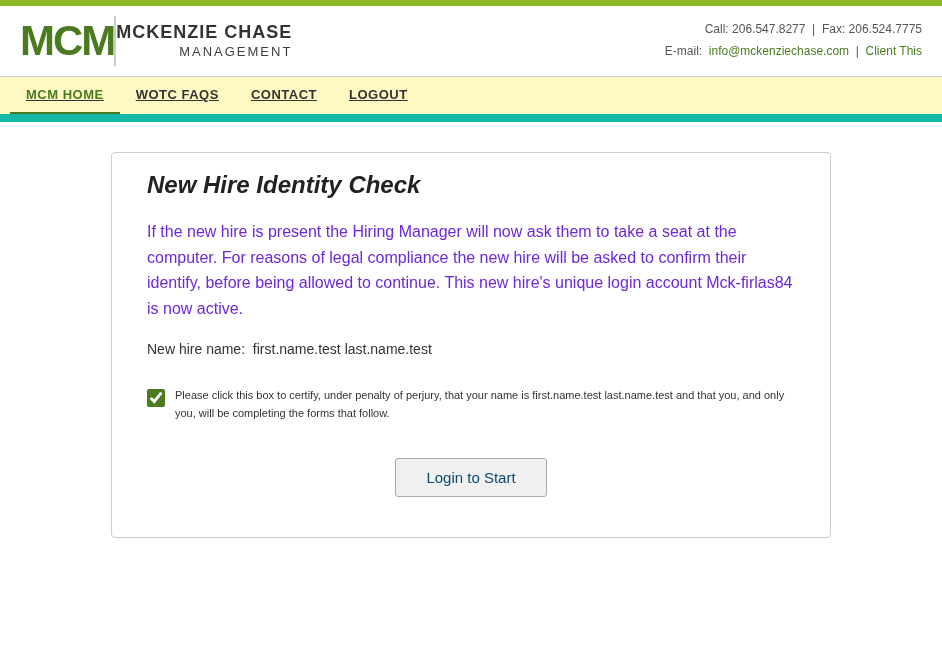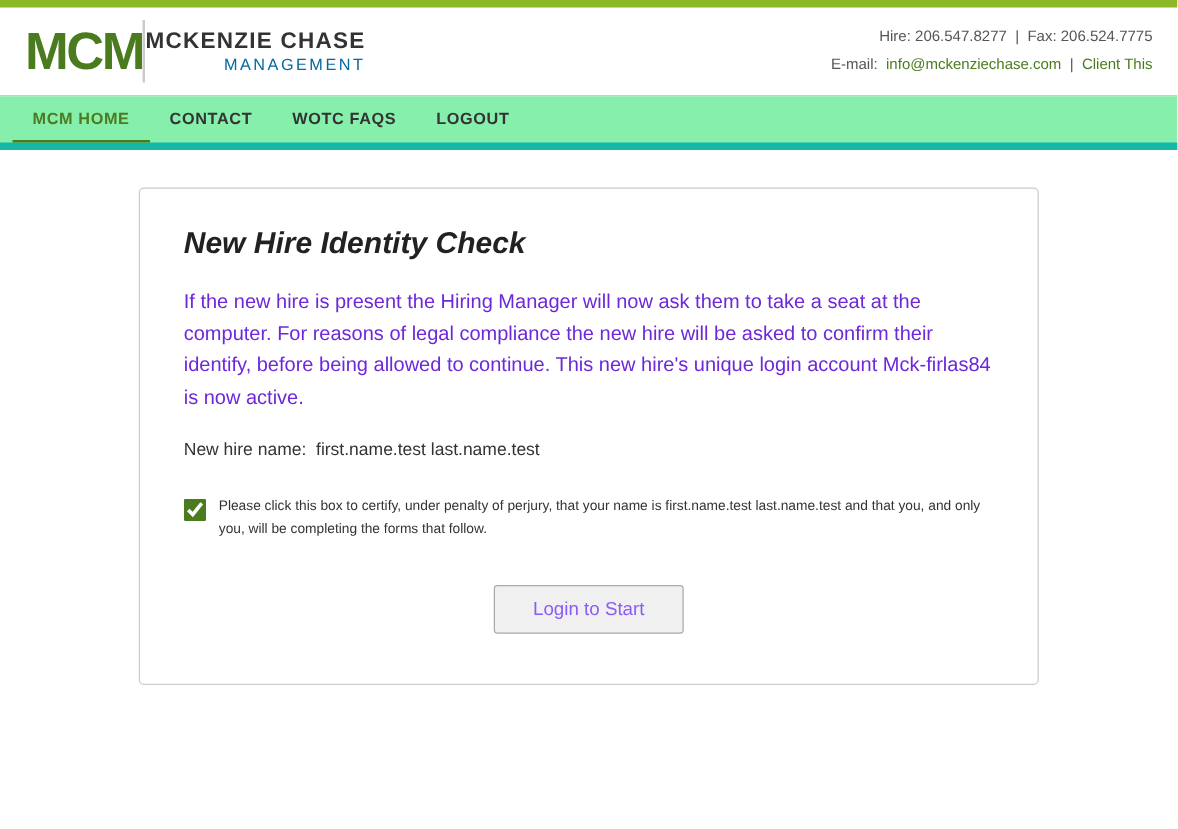--- a/index.html
+++ b/index.html
@@ -51,41 +51,42 @@
     .logo-text-top {
       font-size: 18px;
       font-weight: 700;
       color: #333;
       letter-spacing: 1px;
     }
 
     .logo-text-bottom {
       font-size: 13px;
       font-weight: 400;
-      color: #0369a1;
+      color: #404040;
       letter-spacing: 2px;
     }
 
     .contact-info {
       text-align: right;
       font-size: 12px;
       color: #555;
       line-height: 1.8;
     }
 
     .contact-info a {
       color: #4a7c1f;
       text-decoration: none;
     }
 
     
     .nav-bar {
-      background: #86efac;
-      border-bottom: 6px solid #14b8a6;
+      background: #fef9c3;
+      border-bottom: 8px solid #14b8a6;
       padding: 0 10px;
+      text-decoration: underline;
     }
 
     .nav-bar ul {
       list-style: none;
       display: flex;
       gap: 0;
     }
 
     .nav-bar ul li a {
       display: block;
@@ -106,21 +107,21 @@
     
     .main-content {
       padding: 30px 20px;
     }
 
     .content-box {
       border: 1px solid #ccc;
       border-radius: 4px;
       max-width: 720px;
       margin: 0 auto;
-      padding: 30px 35px 40px 35px;
+      padding: 18px 35px 40px 35px;
       background: #fff;
     }
 
     .page-title {
       font-size: 24px;
       font-weight: bold;
       font-style: italic;
       color: #222;
       margin-bottom: 20px;
     }
@@ -161,21 +162,21 @@
     }
 
     .login-btn-container {
       text-align: center;
     }
 
     .login-btn {
       padding: 10px 30px;
       font-size: 15px;
       font-weight: 500;
-      color: #8b5cf6;
+      color: #0c4a6e;
       background: #f0f0f0;
       border: 1px solid #aaa;
       border-radius: 3px;
       cursor: pointer;
     }
   </style>
 </head>
 <body>
 
 <div class="top-accent-bar"></div>
@@ -184,45 +185,45 @@
   <div class="logo-area">
     <div class="logo-mcm">MCM</div>
     <div class="logo-divider"></div>
     <div class="logo-text">
       <span class="logo-text-top">MCKENZIE CHASE</span>
       <span class="logo-text-bottom">MANAGEMENT</span>
     </div>
   </div>
   <div class="contact-info">
     <div>
-      <span>Hire:</span>
+      <span>Call:</span>
       <span>206.547.8277</span>
       &nbsp;|&nbsp;
       <span>Fax:</span>
       <span>206.524.7775</span>
     </div>
     <div>
       <span>E-mail:</span>
       &nbsp;<a href="#">info@mckenziechase.com</a>
       &nbsp;|&nbsp;
       <a href="#">Client This</a>
     </div>
   </div>
 </div>
 
 <nav class="nav-bar">
   <ul>
     <li class="active">
       <a href="#">MCM HOME</a>
     </li>
     <li>
+      <a href="#">WOTC FAQS</a>
+    </li>
+    <li>
       <a href="#">CONTACT</a>
-    </li>
-    <li>
-      <a href="#">WOTC FAQS</a>
     </li>
     <li>
       <a href="#">LOGOUT</a>
     </li>
   </ul>
 </nav>
 
 <div class="main-content">
   <div class="content-box">
 

